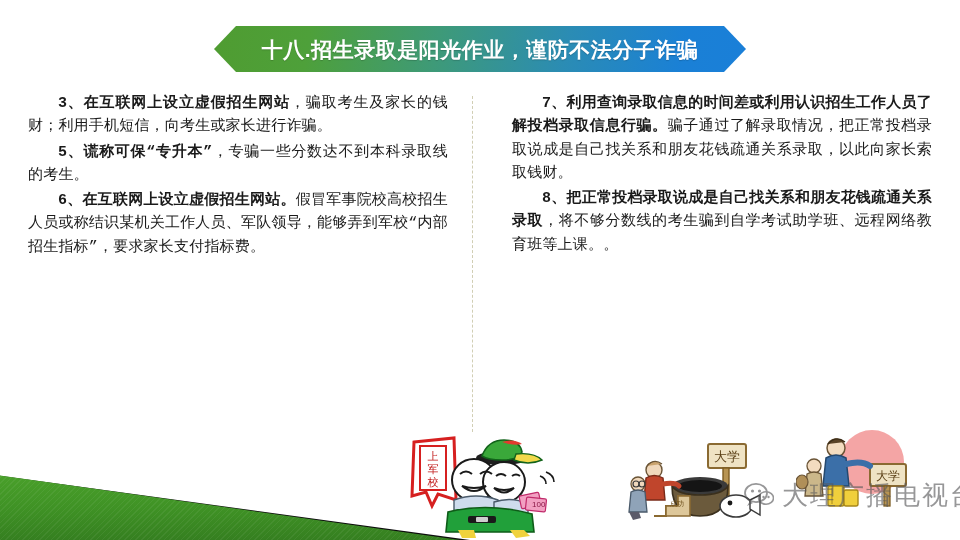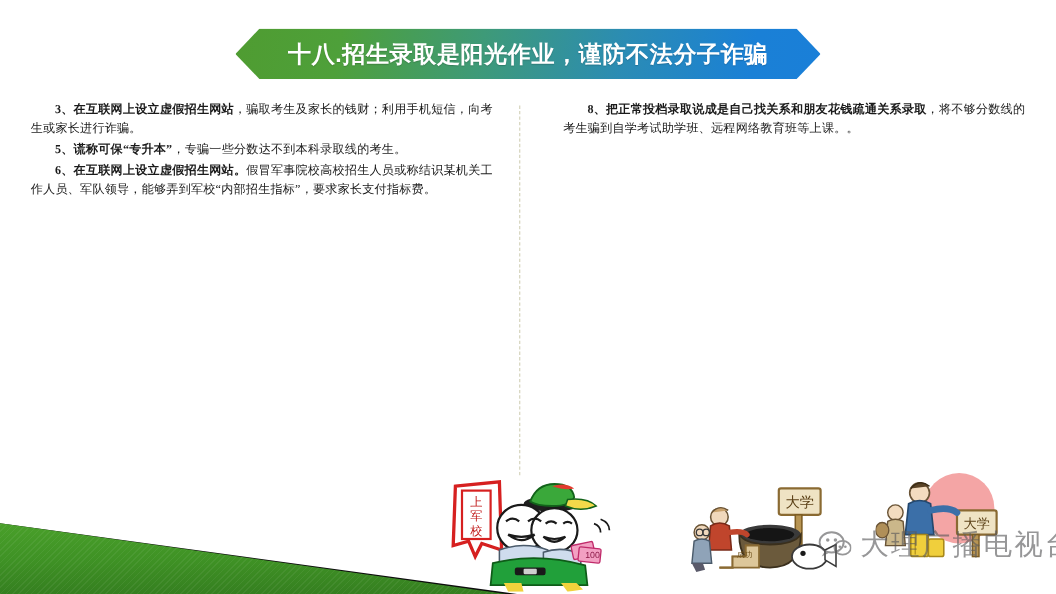--- a/index.html
+++ b/index.html
@@ -36,27 +36,27 @@
     z-index:-1;filter:blur(2px);
   }
 
   
   .columns{position:absolute;left:0;top:92px;width:960px;height:340px;}
   .col{position:absolute;top:0;width:420px;}
   .col-left{left:28px;}
   .col-right{left:512px;}
   .para{
     margin:0 0 2px 0;
-    font-size:11px;
+    font-size:15px;
     line-height:1.55;
     color:#1a1a1a;
     text-indent:2em;
     text-align:justify;
     text-justify:inter-ideograph;
-    font-family:Liberation Serif, serif;
+    font-family:Liberation Mono, monospace;
     letter-spacing:.2px;
   }
   .para b{font-weight:bold;}
 
   .divider{
     position:absolute;left:472px;top:96px;width:0;height:336px;
     border-left:1px dashed #c9c6a8;opacity:.85;
   }
 
   
@@ -129,20 +129,23 @@
       </p>
 
       <p class="para">
         <b>6、</b><b>在互联网上设立虚假招生网站。</b><span>假冒军事院校高校招生人员或称结识某机关工作人员、军队领导，能够弄到军校“内部招生指标”，要求家长支付指标费。</span>
       </p>
 
     </div>
 
     <div class="col col-right">
 
+      <p class="para">
+        <b>7、</b><b>利用查询录取信息的时间差或利用认识招生工作人员了解投档录取信息行骗。</b><span>骗子通过了解录取情况，把正常投档录取说成是自己找关系和朋友花钱疏通关系录取，以此向家长索取钱财。</span>
+      </p>
 
       <p class="para">
         <b>8、</b><b>把正常投档录取说成是自己找关系和朋友花钱疏通关系录取</b><span>，将不够分数线的考生骗到自学考试助学班、远程网络教育班等上课。。</span>
       </p>
 
     </div>
 
   </div>
 
   <div class="deco-grey"></div>

